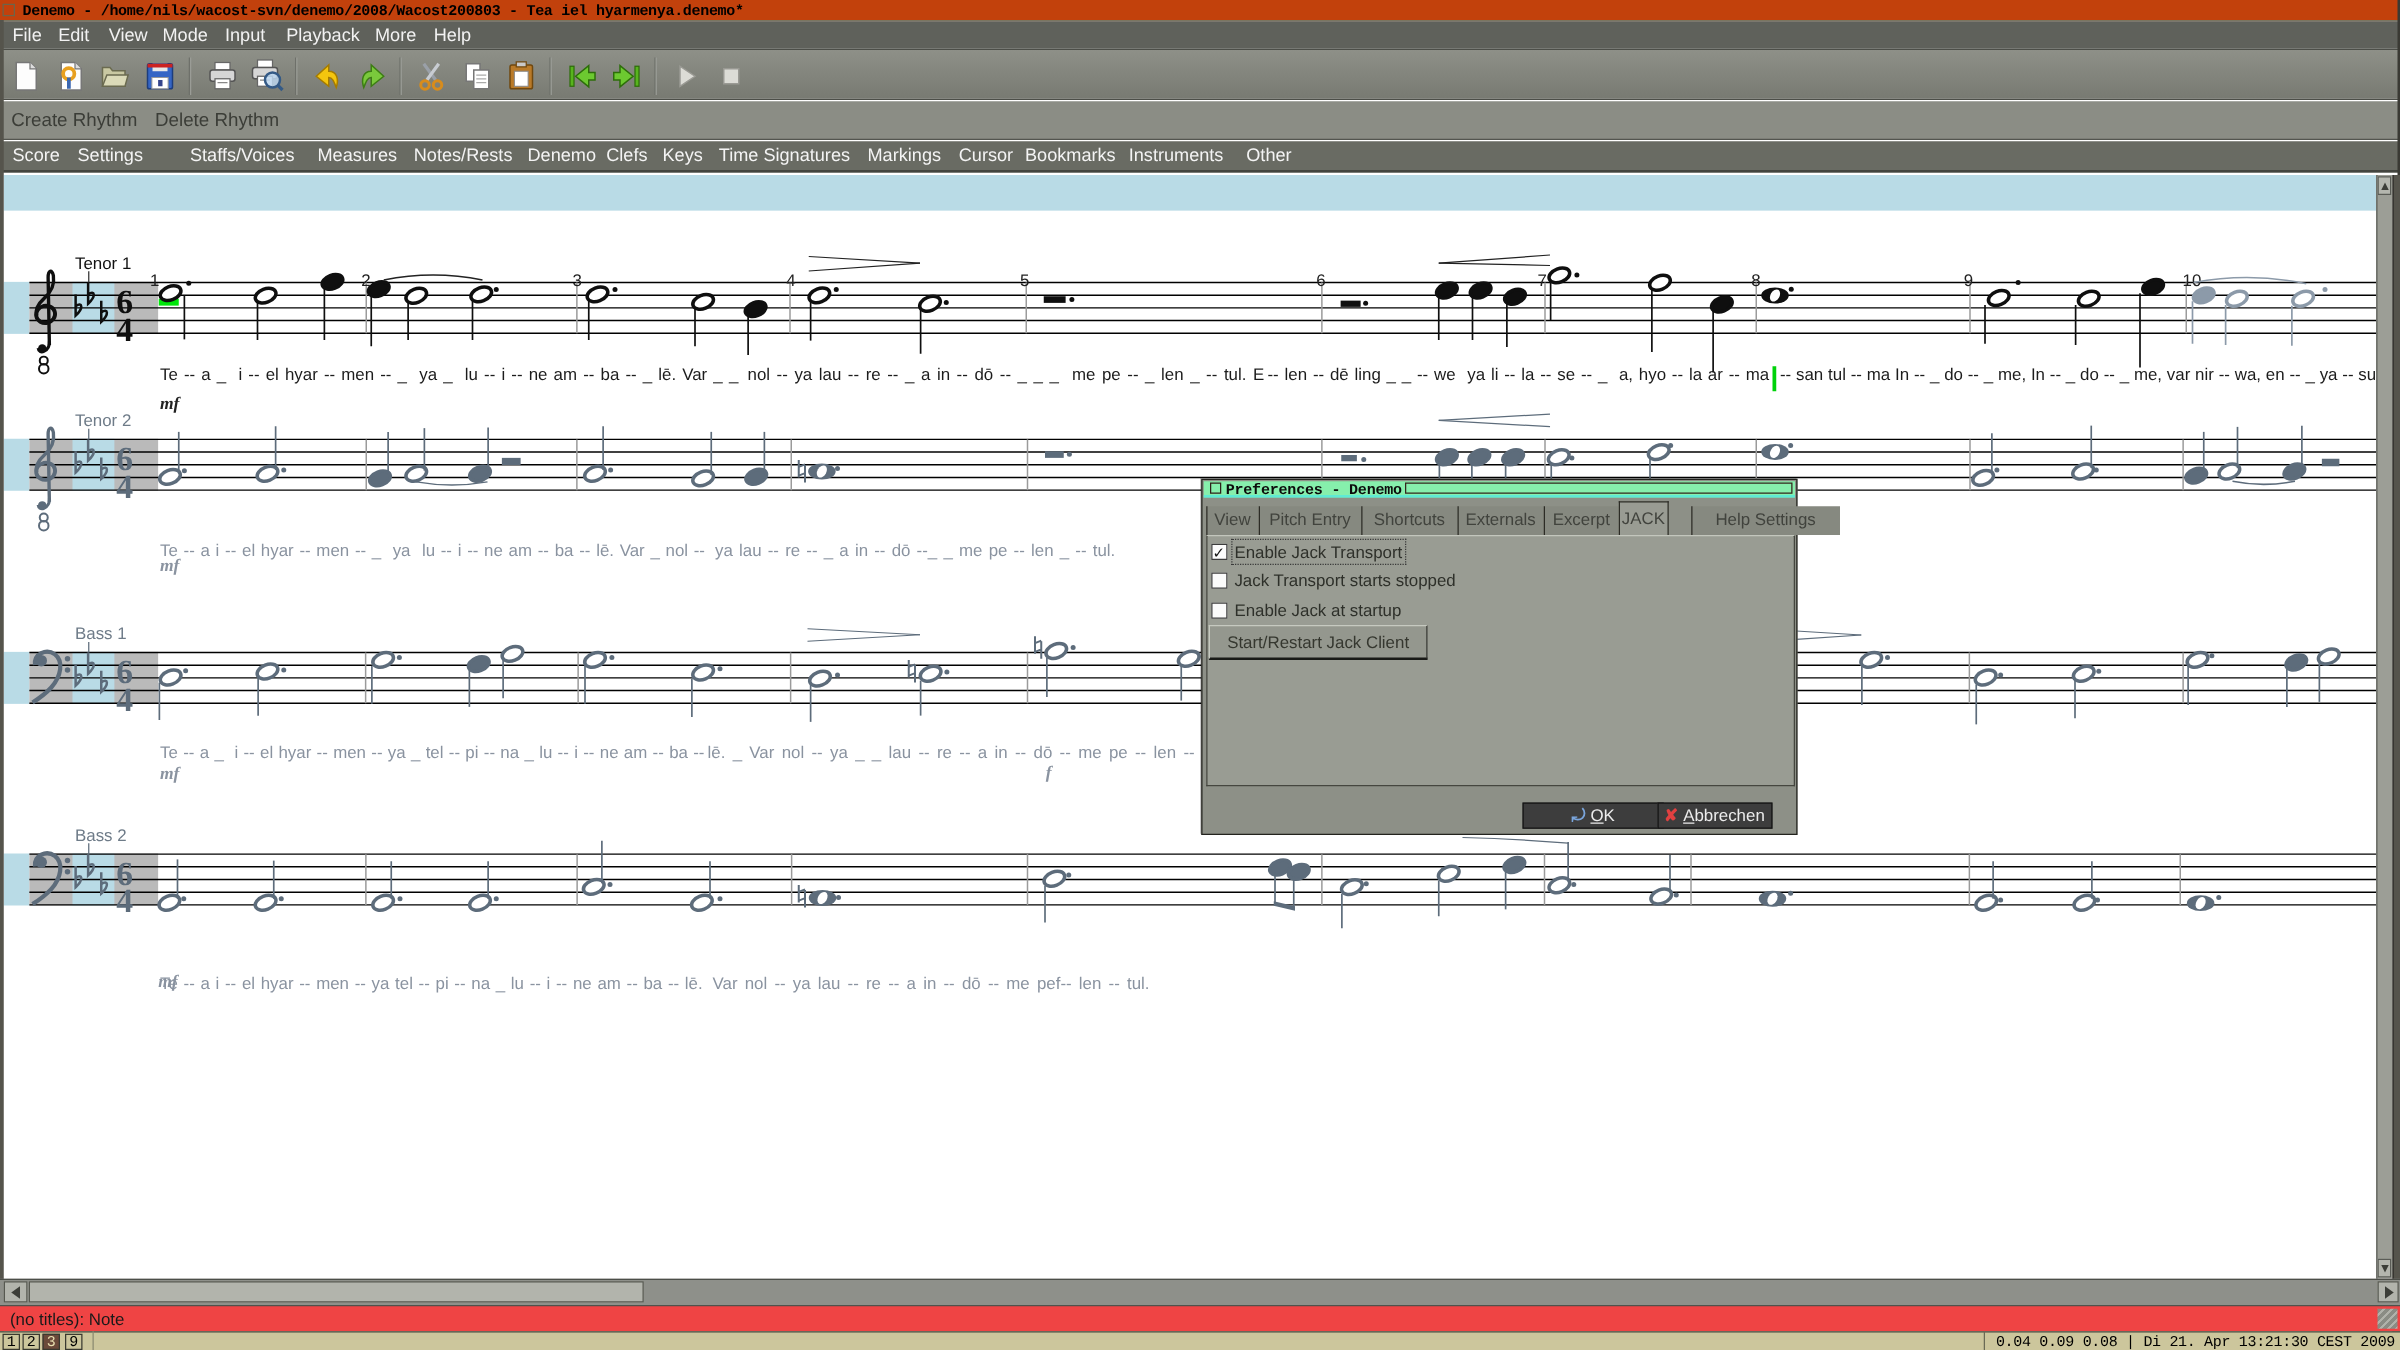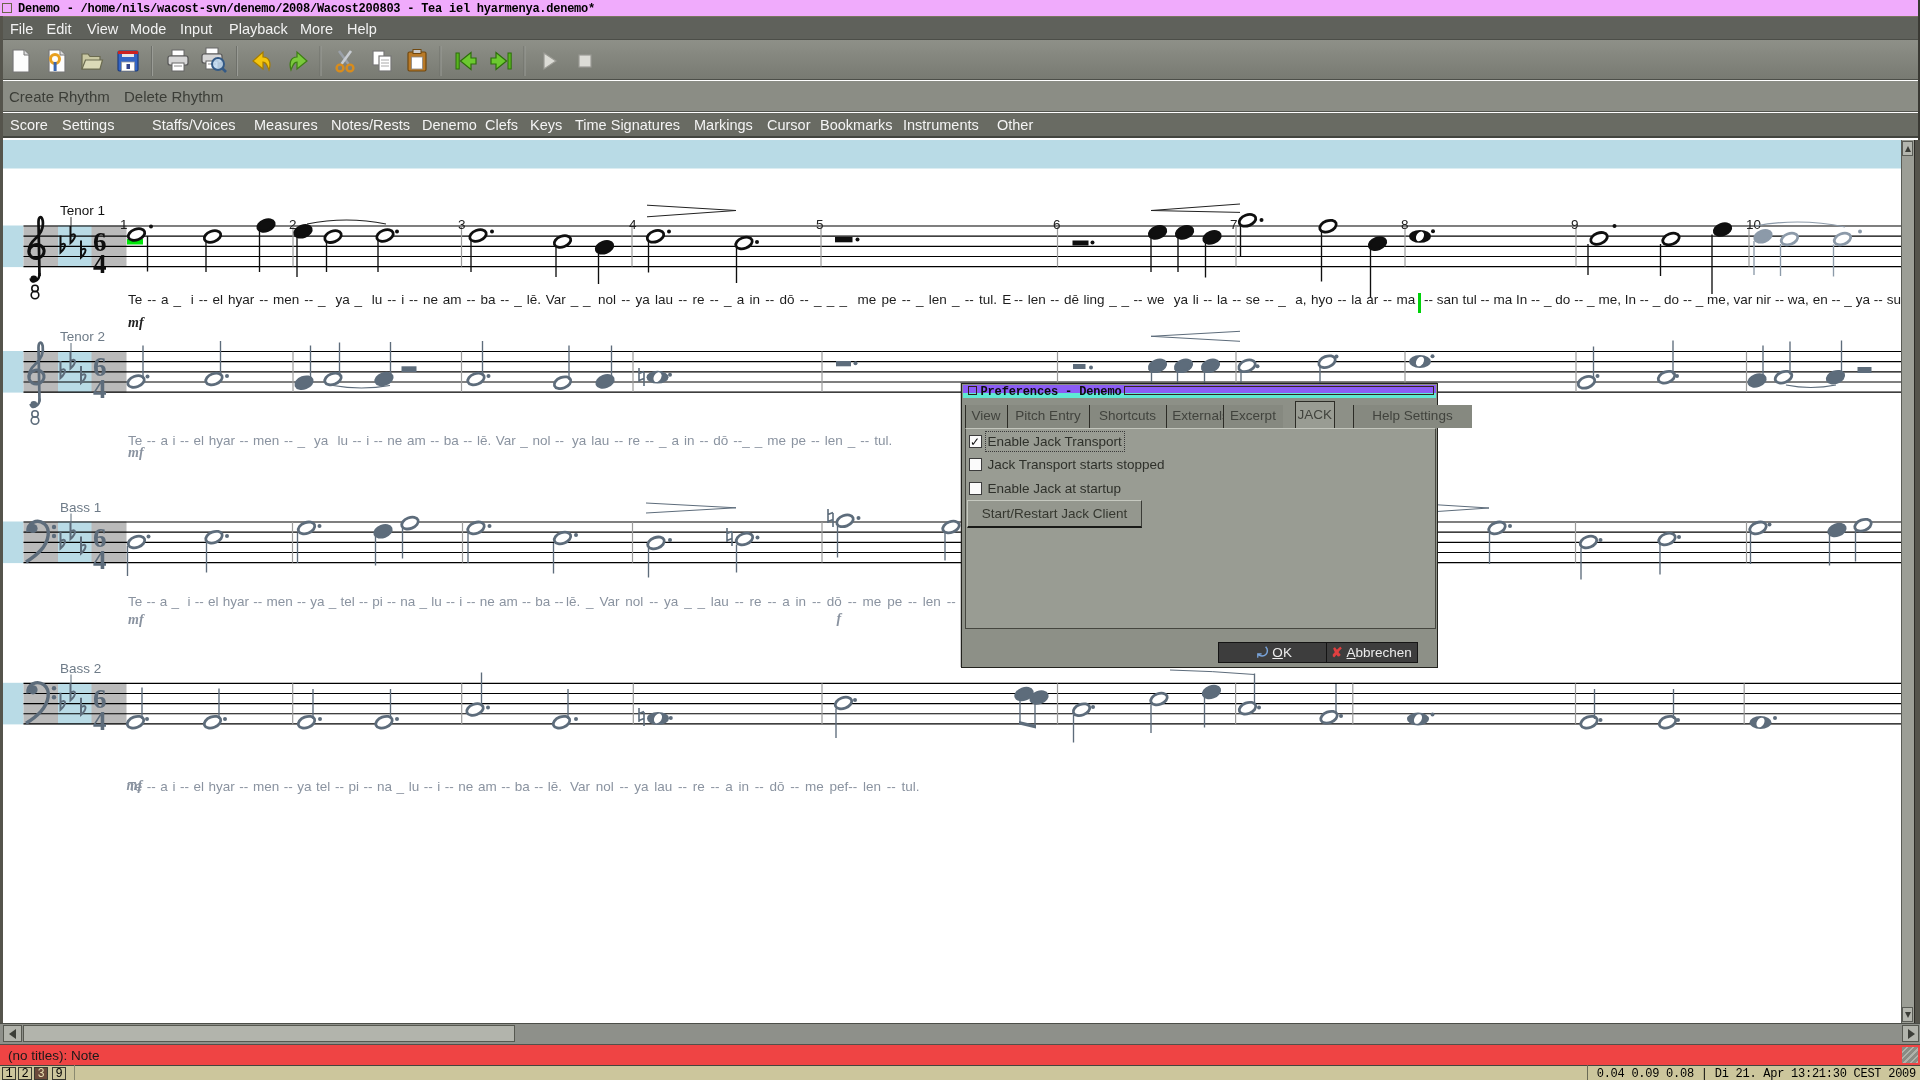--- a/index.html
+++ b/index.html
@@ -1,17 +1,17 @@
 <!DOCTYPE html>
 <html><head><meta charset="utf-8"><style>
 * { margin:0; padding:0; box-sizing:border-box; }
 html,body { width:1920px; height:1080px; overflow:hidden; background:#fff;
   font-family:"Liberation Sans", sans-serif; }
 .bar { position:absolute; left:0; width:1920px; }
-#titlebar { top:0; height:16.5px; background:#f0abfc; border-bottom:1px solid #7a7560;
+#titlebar { top:0; height:16.5px; background:#c2410c; border-bottom:1px solid #7a7560;
   font-family:"Liberation Mono", monospace; font-size:12px; font-weight:bold; color:#000; }
 #titlesq { position:absolute; left:2px; top:2.5px; width:10px; height:10px; border:1px solid #6b654a; }
 #titletxt { position:absolute; left:18px; top:1.5px; letter-spacing:-0.25px }
 #menubar { top:17px; height:22px; background:#5f615b; }
 .m1 { position:absolute; top:3.5px; color:#f2f2f2; font-size:14.5px; }
 #toolbar { top:39px; height:41px; background:linear-gradient(#8e9088,#787a72); border-top:1px solid #4c4e48; border-bottom:1px solid #4c4e48; }
 #rhythmbar { top:81px; height:31px; background:#8b8d85; border-bottom:1px solid #53554f; color:#3b3d37; font-size:15px; }
 #rhythmbar span { position:absolute; top:7px; }
 #scorebar { top:113px; height:25px; background:#696b63; border-bottom:2px solid #43453f; }
 .m2 { position:absolute; top:3.5px; color:#f4f4f4; font-size:14.5px; }
@@ -37,21 +37,21 @@
 #grip { position:absolute; right:2px; top:2px; width:16px; height:16px;
   background:repeating-linear-gradient(135deg,#8a8c84 0 3px,#b0b2aa 3px 4.5px); }
 #bottombar { position:absolute; left:0; top:1065px; width:1920px; height:15px; background:#ccc69c; border-top:1px solid #44463e;
   font-family:"Liberation Mono", monospace; font-size:12.5px; color:#000; }
 .pgbox { position:absolute; top:1066.5px; width:14px; height:13px; border:1px solid #3a3a30; background:#ccc69c;
   font-family:"Liberation Mono", monospace; font-size:12px; text-align:center; line-height:12px; }
 #clock { position:absolute; right:4px; top:1066.5px; font-family:"Liberation Mono", monospace; font-size:12px; letter-spacing:-0.26px; }
 #clocksep { position:absolute; left:1587px; top:1065px; width:1px; height:15px; background:#6a6a55; }
 #dlg { position:absolute; left:960.5px; top:382.5px; width:477px; height:285px; background:#8d9087;
   border:1px solid #23231e; box-shadow: -1px -1px 0 #00000033; }
-#dlgtitle { position:absolute; left:1px; top:1px; right:1px; height:13px; background:#8b5cf6; border-bottom:5px solid #5eead4; }
+#dlgtitle { position:absolute; left:1px; top:1px; right:1px; height:13px; background:#86efac; border-bottom:2px solid #5eead4; }
 #dlgsq { position:absolute; left:5px; top:1.5px; width:9px; height:9px; border:1px solid #30211a; }
 #dlgtxt { position:absolute; left:18px; top:0.5px; font-family:"Liberation Mono", monospace; font-size:12px; font-weight:bold; letter-spacing:-0.15px; color:#0c0c0c; }
 #dlgbracket { position:absolute; left:161px; right:2px; top:1.5px; height:9px; border:1px solid #35261d; }
 .tab { position:absolute; top:21.5px; height:22.5px; background:#868980; border-left:1px solid #2c2c26;
   font-size:13.5px; color:#41433d; text-align:center; line-height:22px; }
 .tab.active { top:17px; height:27px; background:#9aa094; background:#999c93; border:1px solid #2c2c26; border-bottom:none; line-height:26px; }
 #dlgpage { position:absolute; left:3px; top:44px; width:471px; height:201px; background:#999c93; border:1px solid #45463f; border-top:1px solid #c3c6bd; }
 .cbrow { position:absolute; left:7px; height:14px; }
 .cb { position:absolute; left:0; top:0; width:13px; height:13px; background:#fbfbfb; border:1px solid #3c3c3c;
   font-size:12px; line-height:12px; text-align:center; color:#111; }
@@ -562,21 +562,21 @@
 <div id="dlg">
  <div id="dlgtitle">
       <span id="dlgsq"></span>
       <span id="dlgtxt">Preferences - Denemo</span>
       <span id="dlgbracket"></span>
     </div>
  <div class="tab" style="left:3px;width:42px">View</div>
     <div class="tab" style="left:45px;width:82px">Pitch Entry</div>
     <div class="tab" style="left:127px;width:77px">Shortcuts</div>
     <div class="tab" style="left:204px;width:69px">Externals</div>
-    <div class="tab" style="left:261px;width:60px">Excerpt</div>
+    <div class="tab" style="left:273px;width:60px">Excerpt</div>
     <div class="tab active" style="left:333px;width:40.5px">JACK</div>
     <div class="tab" style="left:391px;width:119px">Help Settings</div>
  <div id="dlgpage"></div>
  <div class="cbrow" style="top:51px">
       <span class="cb">✓</span>
       <span class="cbl focus">Enable Jack Transport</span>
     </div>
  <div class="cbrow" style="top:74.5px">
       <span class="cb"></span>
       <span class="cbl">Jack Transport starts stopped</span>

